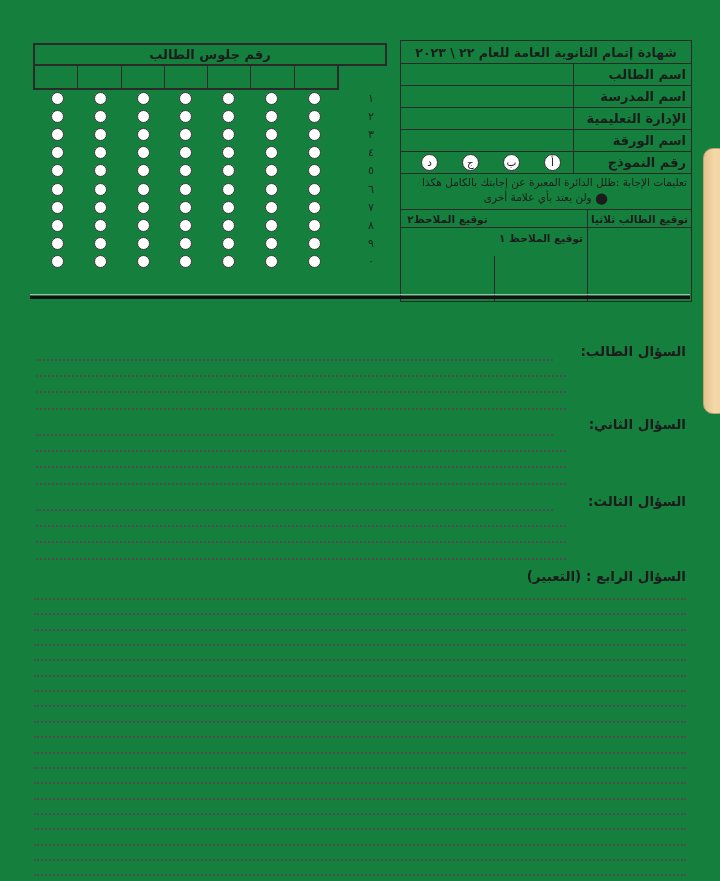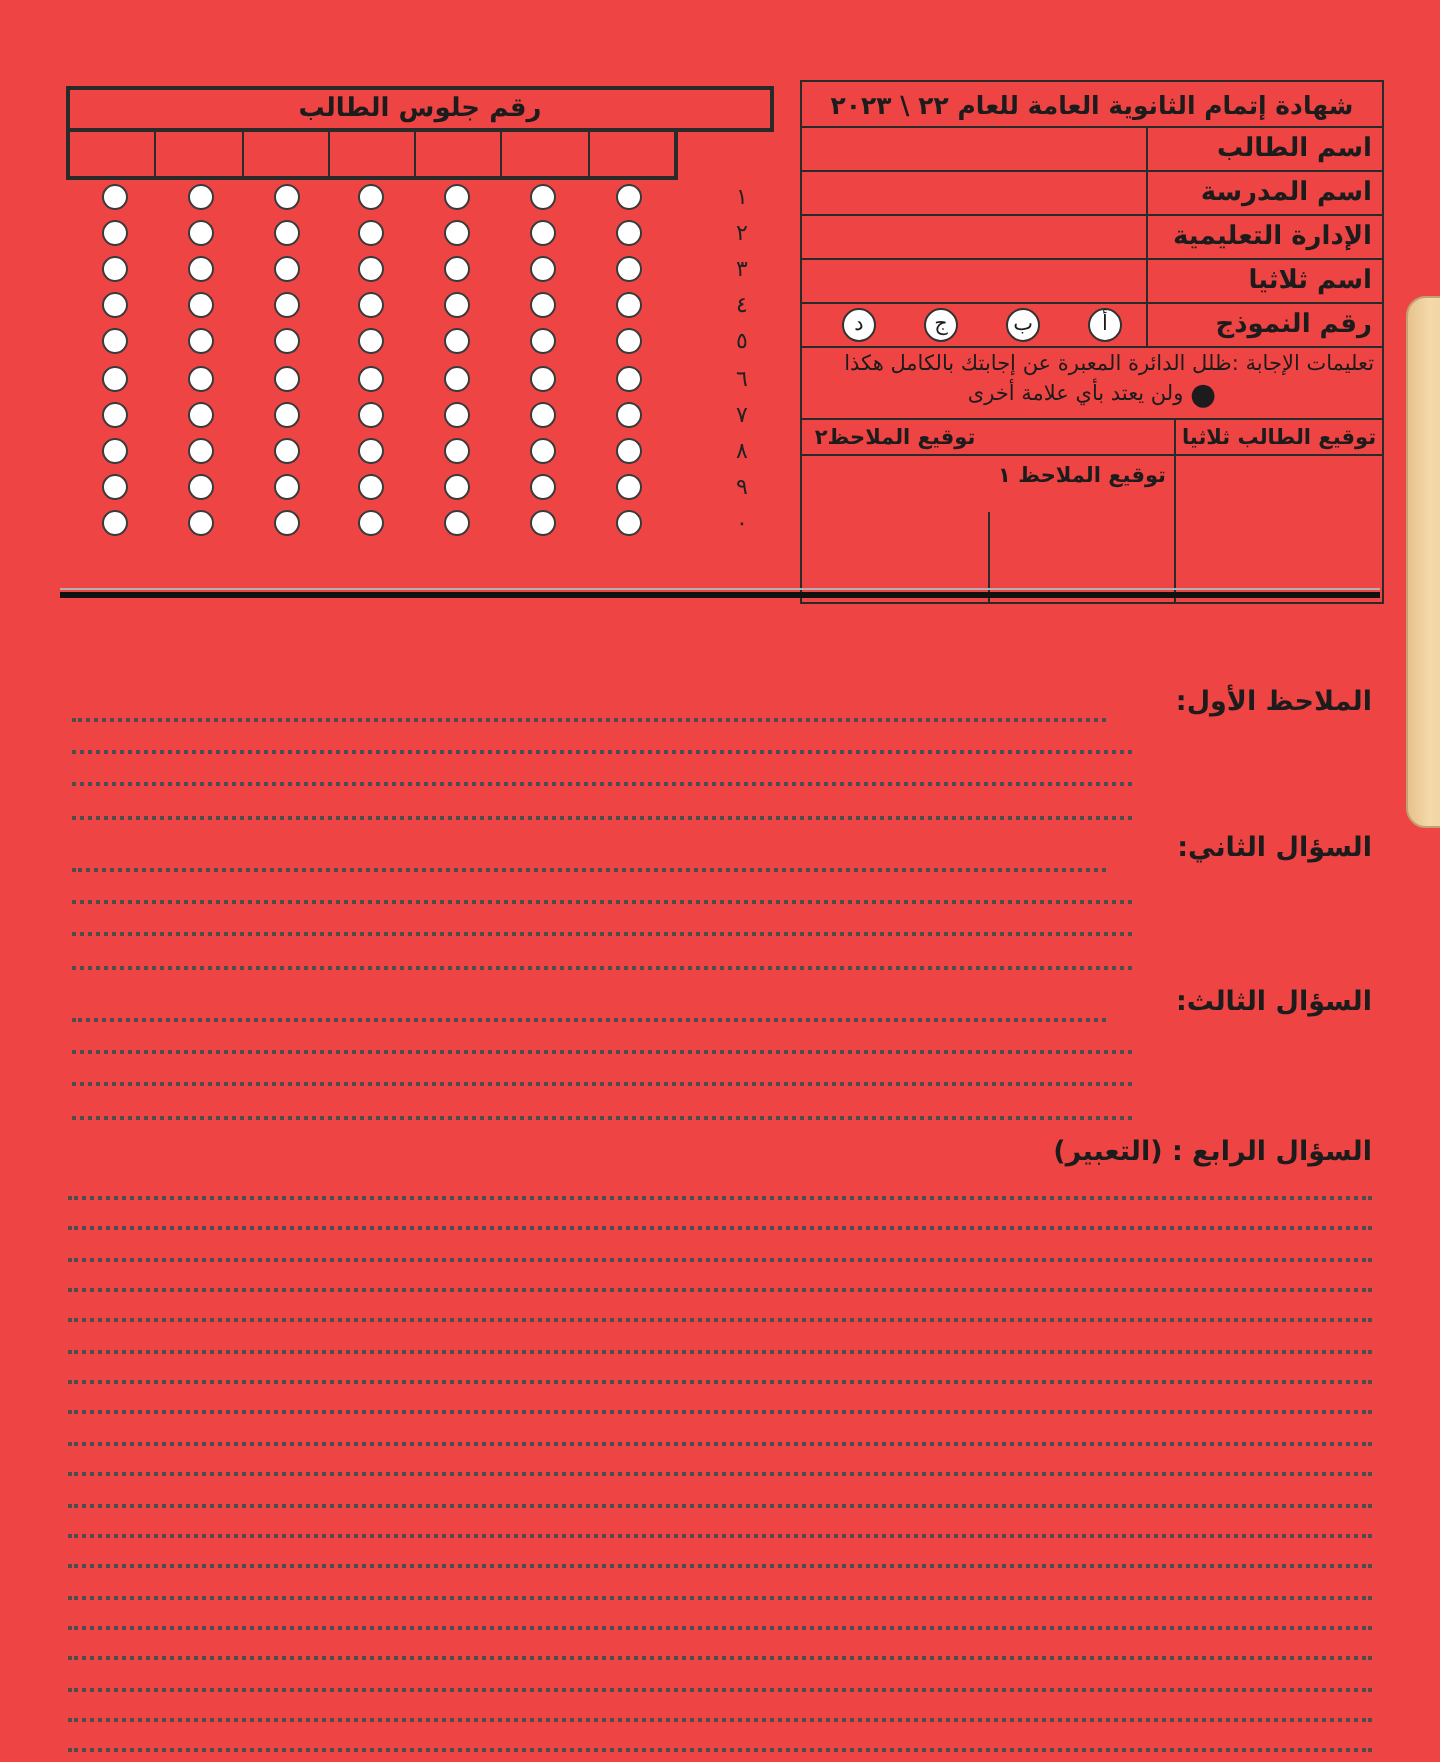--- a/index.html
+++ b/index.html
@@ -1,16 +1,16 @@
 <!DOCTYPE html>
 <html lang="ar"><head>
 <meta charset="utf-8">
 <style>
   html,body{margin:0;padding:0;background:#e9e9e9;}
-  .page{position:relative;width:720px;height:881px;background:#ef4444;overflow:hidden;
+  .page{position:relative;width:720px;height:881px;background:#15803d;overflow:hidden;
         font-family:"DejaVu Sans",sans-serif;color:#1c1c1c;margin:0 auto;}
   .abs{position:absolute;}
 
   
   .seat-header{left:33px;top:43px;width:350px;height:19px;border:2px solid #2a2a2a;
                display:flex;align-items:center;justify-content:center;
                font-size:13px;font-weight:bold;direction:rtl;}
   .seat-cells{left:33px;top:64px;width:302px;height:22px;border:2px solid #2a2a2a;display:flex;}
   .seat-cell{flex:1 1 0;border-left:1.5px solid #2a2a2a;}
   .seat-cell:first-child{border-left:none;}
@@ -313,21 +313,21 @@
     </div>
     <div class="it-row">
       <div class="it-label">اسم المدرسة</div>
       <div class="it-value"></div>
     </div>
     <div class="it-row">
       <div class="it-label">الإدارة التعليمية</div>
       <div class="it-value"></div>
     </div>
     <div class="it-row">
-      <div class="it-label">اسم ثلاثيا</div>
+      <div class="it-label">اسم الورقة</div>
       <div class="it-value"></div>
     </div>
     <div class="it-row">
       <div class="it-label">رقم النموذج</div>
       <div class="it-model-value">
           <div class="letter-circle">أ</div>
           <div class="letter-circle">ب</div>
           <div class="letter-circle">ج</div>
           <div class="letter-circle">د</div>
         </div>
@@ -346,21 +346,21 @@
       <div class="sig-cell sig-c2"></div>
       <div class="sig-cell sig-c3"></div>
     </div>
   </div>
 
   <div class="abs divider-thin"></div>
   <div class="abs divider-thick"></div>
 
 
   <div id="questions">
-      <div class="abs q-label" style="top: 343px;">الملاحظ الأول:</div>
+      <div class="abs q-label" style="top: 343px;">السؤال الطالب:</div>
       <div class="abs dotted" style="top: 359px; left: 36px; width: 517px;"></div>
       <div class="abs dotted" style="top: 375.2px; left: 36px; width: 530px;"></div>
       <div class="abs dotted" style="top: 391.4px; left: 36px; width: 530px;"></div>
       <div class="abs dotted" style="top: 407.6px; left: 36px; width: 530px;"></div>
       <div class="abs q-label" style="top: 416px;">السؤال الثاني:</div>
       <div class="abs dotted" style="top: 434px; left: 36px; width: 517px;"></div>
       <div class="abs dotted" style="top: 450.2px; left: 36px; width: 530px;"></div>
       <div class="abs dotted" style="top: 466.4px; left: 36px; width: 530px;"></div>
       <div class="abs dotted" style="top: 482.6px; left: 36px; width: 530px;"></div>
       <div class="abs q-label" style="top: 493px;">السؤال الثالث:</div>

